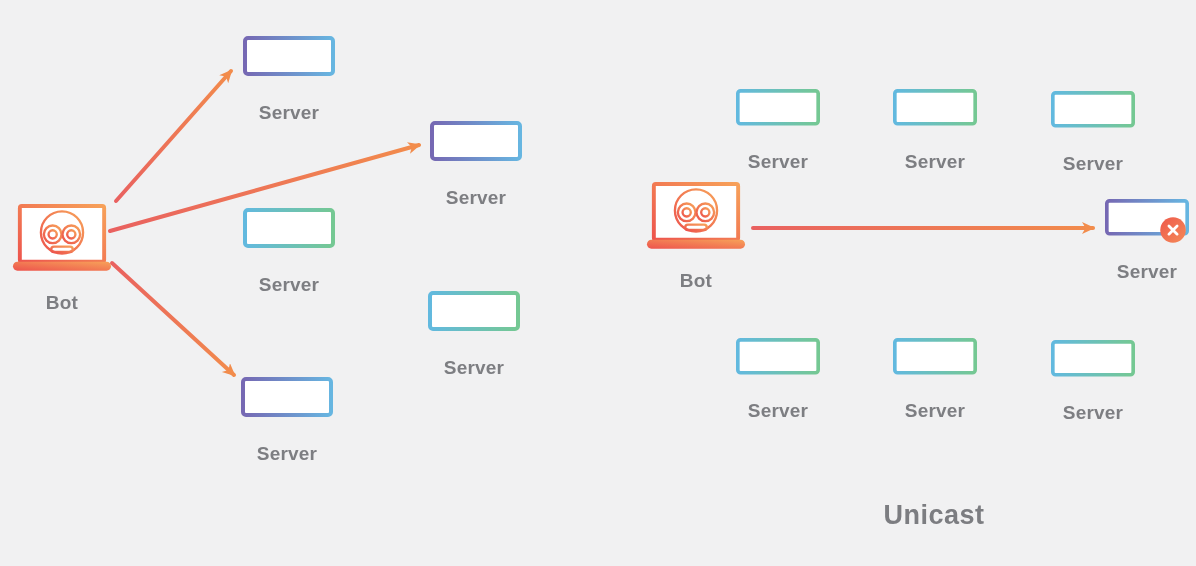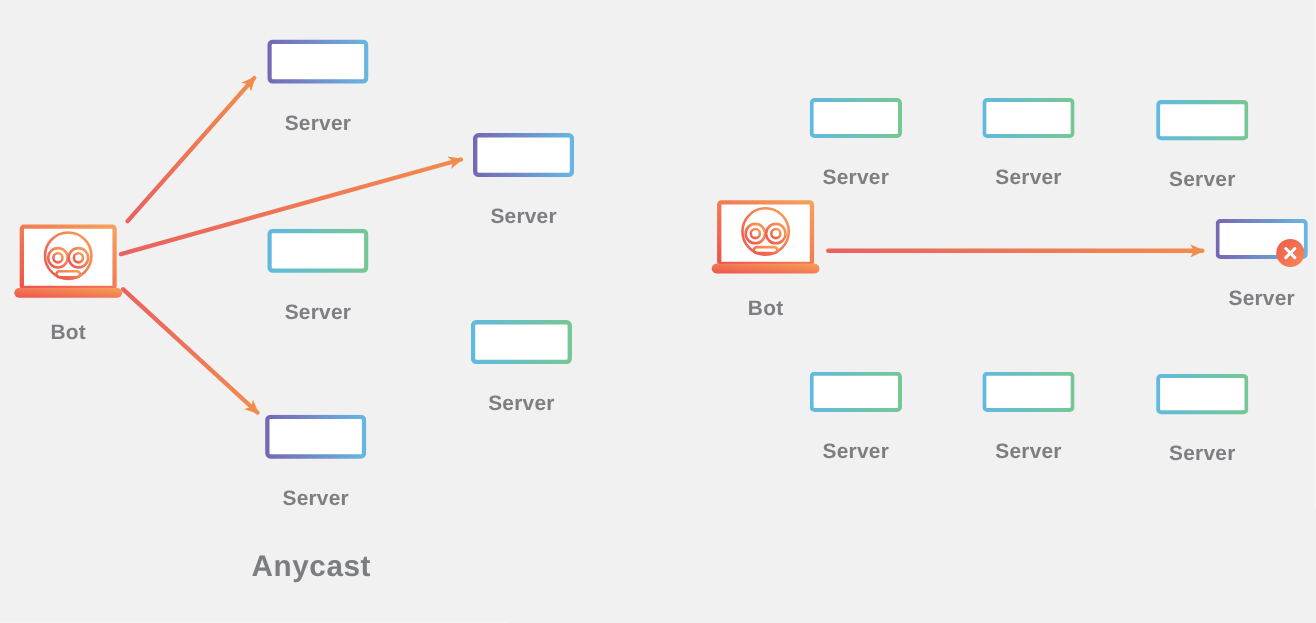--- a/index.html
+++ b/index.html
@@ -149,21 +149,20 @@
     <div class="label">Server</div>
   </div>
 
   <div class="node" style="left:241px;top:377px;width:92px;">
     <svg width="92" height="52" viewBox="0 0 92 52">
         <use href="#server-purple"></use>
       </svg>
     <div class="label">Server</div>
   </div>
 
-  <div class="title" style="left:183px;top:500px;">Anycast</div>
 
   <div class="node" style="left:736px;top:89px;width:84px;">
     <svg width="84" height="47.5" viewBox="0 0 92 52">
         <use href="#server-teal"></use>
       </svg>
     <div class="label">Server</div>
   </div>
 
   <div class="node" style="left:893px;top:89px;width:84px;">
     <svg width="84" height="47.5" viewBox="0 0 92 52">
@@ -213,14 +212,15 @@
     <div class="label">Server</div>
   </div>
 
   <div class="node" style="left:1051px;top:340px;width:84px;">
     <svg width="84" height="47.5" viewBox="0 0 92 52">
         <use href="#server-teal"></use>
       </svg>
     <div class="label">Server</div>
   </div>
 
+  <div class="title" style="left:834px;top:500px;">Unicast</div>
 
 </div>
 
 </body></html>

